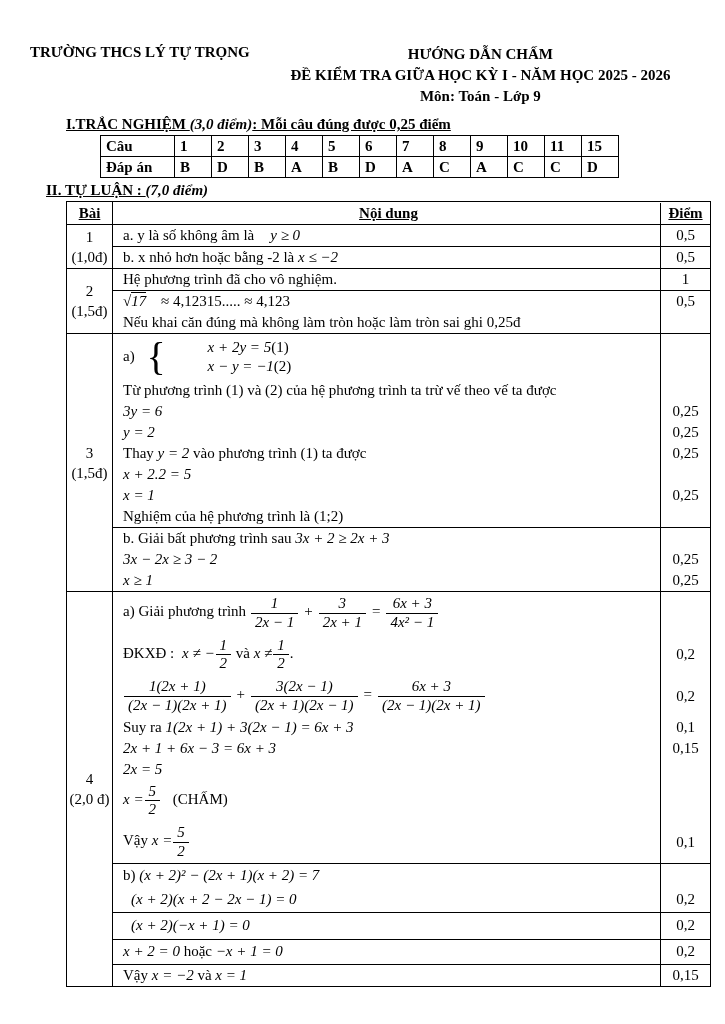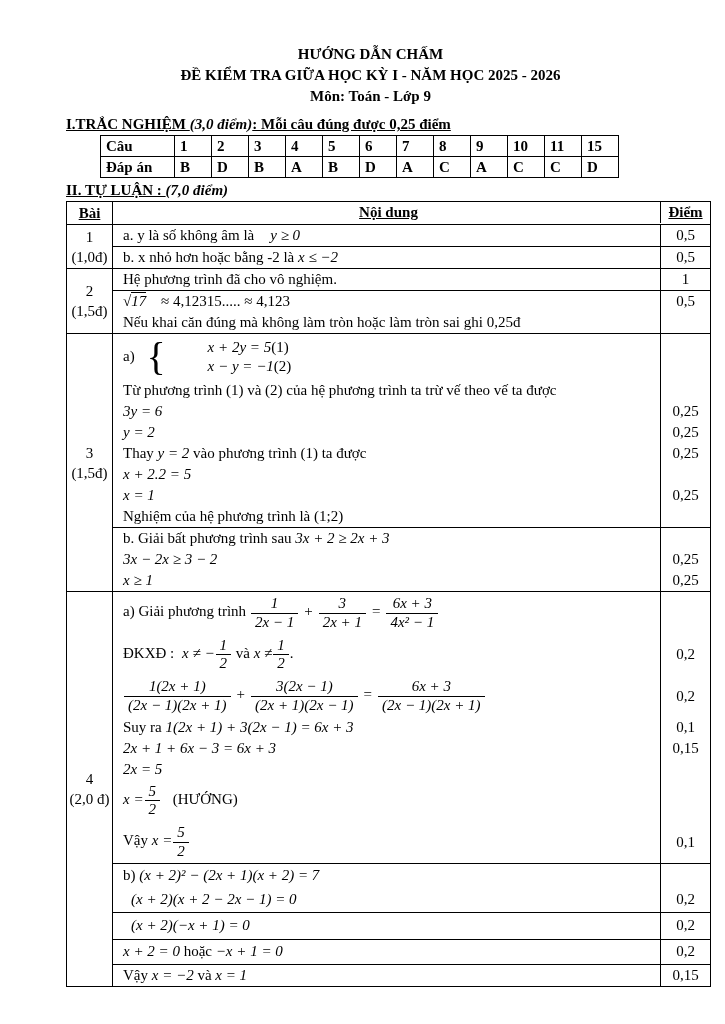--- a/index.html
+++ b/index.html
@@ -15,32 +15,32 @@
   .bi { font-weight:bold; font-style:italic; }
   .m  { font-style:italic; }
 
   
   .hdr { display:flex; align-items:flex-start; }
   .school { font-weight:bold; white-space:nowrap; }
   .titles { flex:1; text-align:center; font-weight:bold; line-height:1.4; }
 
   
   .s1h { margin:9px 0 2px 36px; font-weight:bold; }
-  .s2h { margin:4px 0 2px 36px; font-weight:bold; }
+  .s2h { margin:4px 0 2px 16px; font-weight:bold; }
 
   
   .t1 { border-collapse:collapse; margin-left:70px; }
   .t1 td { border:1px solid #000; font-weight:bold; padding:1px 5px; height:21px; vertical-align:middle; }
   .t1 td.lab { width:74px; }
   .t1 td.c { width:37px; }
 
   
   .t2 { border:1px solid #000; margin-left:36px; }
   .prow { display:flex; border-top:1px solid #000; }
-  .prow.hd { border-top:none; }
+  .prow.hd { border-top:none;align-items:center; }
   .bai { width:46px; flex-shrink:0; border-right:1px solid #000;
          display:flex; flex-direction:column; align-items:center; justify-content:center;
          text-align:center; line-height:1.35; padding:1px; }
   .subs { flex:1; display:flex; flex-direction:column; min-width:0; }
   .subrow { border-top:1px solid #000; display:flex; flex-direction:column; }
   .subrow:first-child { border-top:none; }
   .line { display:flex; align-items:center; min-height:21px; }
   .lc { flex:1; padding:1px 6px 1px 10px; min-width:0; }
   .pt { width:50px; flex-shrink:0; border-left:1px solid #000;
         display:flex; align-items:center; justify-content:center; align-self:stretch; text-align:center; }
@@ -58,20 +58,21 @@
   .brace { font-size:40px; font-weight:400; line-height:0.9; margin-right:3px; font-style:normal; }
   .eqs { display:inline-flex; flex-direction:column; line-height:1.3;margin-left:39px; }
   .eqn { font-style:italic; white-space:nowrap; }
 </style>
 </head>
 <body>
 
 <div class="page">
 
   <div class="hdr">
+    <div class="school">TRƯỜNG THCS LÝ TỰ TRỌNG</div>
     <div class="titles">
       <div>HƯỚNG DẪN CHẤM</div>
       <div>ĐỀ KIỂM TRA GIỮA HỌC KỲ I - NĂM HỌC 2025 - 2026</div>
       <div>Môn: Toán - Lớp 9</div>
     </div>
   </div>
 
   <div class="s1h">
     <span class="b">I.TRẮC NGHIỆM </span><span class="bi">(3,0 điểm)</span><span class="b">: Mỗi câu đúng được 0,25 điểm</span>
   </div>
@@ -282,21 +283,21 @@
             <div class="lc m">2x + 1 + 6x − 3 = 6x + 3</div>
             <div class="pt">0,15</div>
           </div>
           <div class="line">
             <div class="lc m">2x = 5</div>
             <div class="pt"></div>
           </div>
           <div class="line">
             <div class="lc">
               <span class="m">x =</span><span class="frac"><span class="fn">5</span><span class="fd">2</span></span>
-              <span style="margin-left:8px">(HƯỚNG)</span>
+              <span style="margin-left:8px">(CHẤM)</span>
             </div>
             <div class="pt"></div>
           </div>
           <div class="line">
             <div class="lc">
               <span>Vậy</span>
               <span class="m">x =</span><span class="frac"><span class="fn">5</span><span class="fd">2</span></span>
             </div>
             <div class="pt">0,1</div>
           </div>

